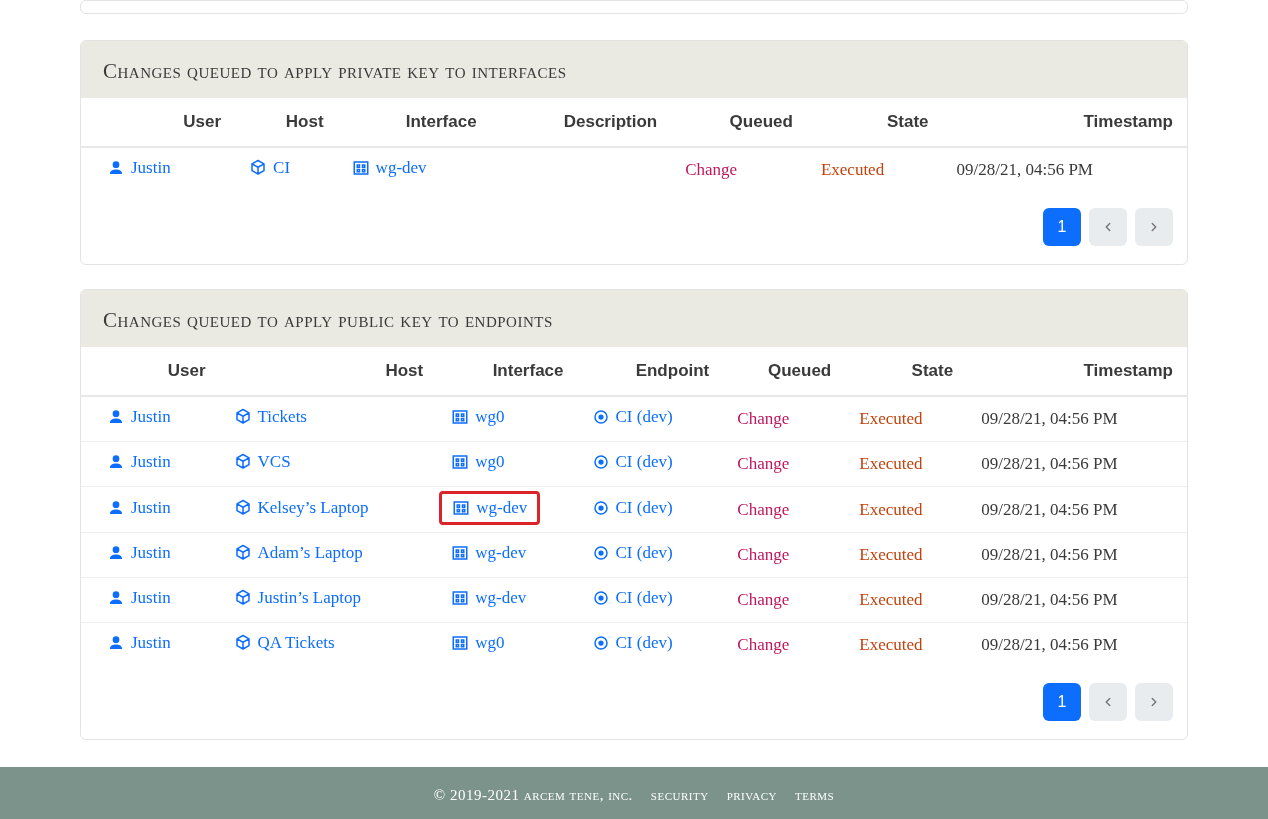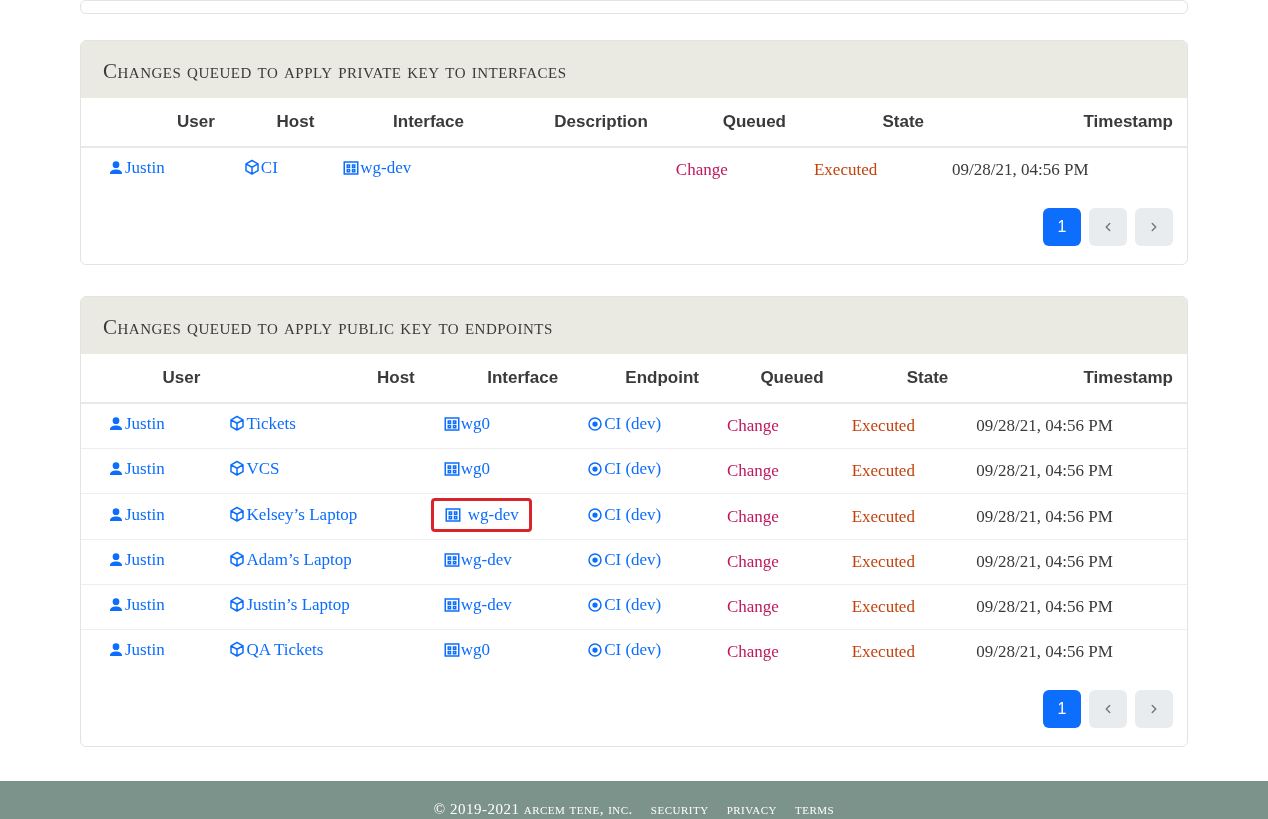--- a/index.html
+++ b/index.html
@@ -23,21 +23,21 @@
   }
   .empty-panel {
     border: 1px solid #e3e3e3;
     border-radius: 6px;
     height: 14px;
     margin-bottom: 26px;
   }
   .panel {
     border: 1px solid #e3e3e3;
     border-radius: 6px;
-    margin-bottom: 31px;
+    margin-bottom: 24px;
     overflow: hidden;
   }
   .panel-header {
     background: #eaeae3;
     padding: 18px 22px 14px 22px;
     font-variant: small-caps;
     font-size: 21px;
     letter-spacing: 0.5px;
     color: #3a3a3a;
     text-transform: lowercase;
@@ -66,20 +66,21 @@
     color: #3a3a3a;
     vertical-align: middle;
   }
   td:first-child { padding-left: 26px; }
   tbody tr:first-child td { border-top: none; }
   .link {
     color: #0d6efd;
     cursor: pointer;
     display: inline-flex;
     align-items: center;
+    gap: 6px;
   }
   .link-plain {
     color: #be185d;
     cursor: pointer;
   }
   .state-text { color: #c2410c; }
   .ts-text { color: #3a3a3a; }
   .icon {
     display: inline-flex;
     width: 18px;

